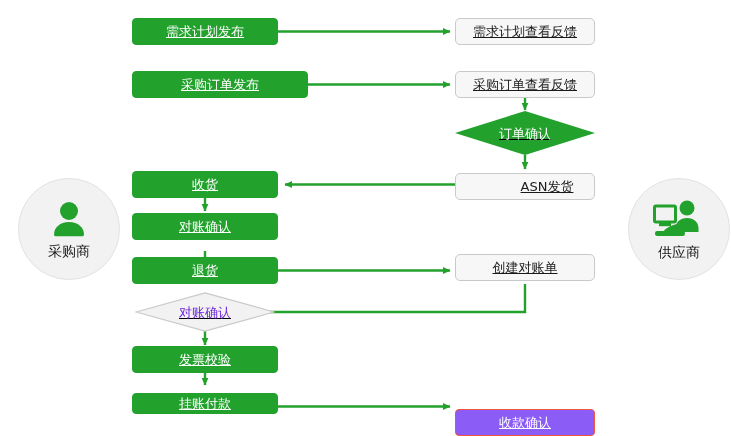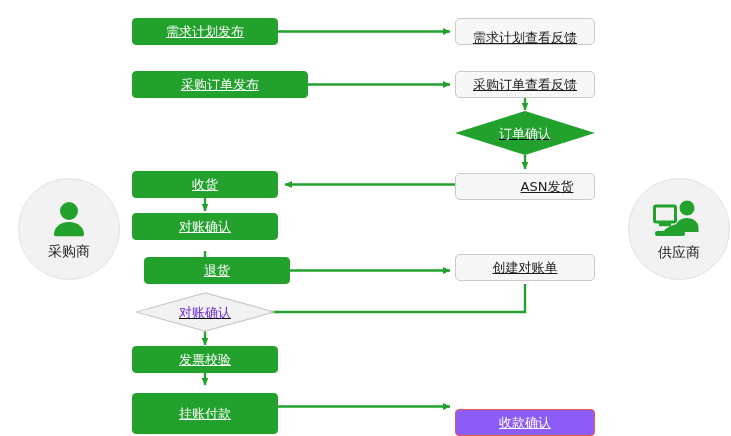--- a/index.html
+++ b/index.html
@@ -183,21 +183,21 @@
         <rect x="2" y="31" width="30" height="5" rx="2.2" fill="#22a12d"></rect>
       </svg>
     </span>
     <span class="actor-label">供应商</span>
   </div>
 
   <div class="node box box-green" style="left:132px; top:18px; width:146px; height:27px;">
     <span>需求计划发布</span>
   </div>
 
-  <div class="node box box-plain" style="left:455px; top:18px; width:140px; height:27px;align-items:flex-end;">
+  <div class="node box box-plain" style="left:455px; top:18px; width:140px; height:27px;">
     <span>需求计划查看反馈</span>
   </div>
 
   <div class="node box box-green" style="left:132px; top:71px; width:176px; height:27px;">
     <span>采购订单发布</span>
   </div>
 
   <div class="node box box-plain" style="left:455px; top:71px; width:140px; height:27px;">
     <span>采购订单查看反馈</span>
   </div>
@@ -214,40 +214,40 @@
   </div>
 
   <div class="node box box-green" style="left:132px; top:171px; width:146px; height:27px;">
     <span>收货</span>
   </div>
 
   <div class="node box box-green" style="left:132px; top:213px; width:146px; height:27px;">
     <span>对账确认</span>
   </div>
 
-  <div class="node box box-green" style="left:144px; top:257px; width:146px; height:27px;">
+  <div class="node box box-green" style="left:132px; top:257px; width:146px; height:27px;">
     <span>退货</span>
   </div>
 
   <div class="node box box-plain" style="left:455px; top:254px; width:140px; height:27px;">
     <span>创建对账单</span>
   </div>
 
   <div class="node diamond diamond-plain" style="left:135px; top:292px; width:140px; height:40px;">
     <svg class="dia-shape" viewBox="0 0 140 40" preserveAspectRatio="none">
       <polygon points="70,0.8 139,20 70,39.2 1,20" fill="#f2f2f2" stroke="#c9c9c9" stroke-width="1.2"></polygon>
     </svg>
     <span class="dia-label">对账确认</span>
   </div>
 
   <div class="node box box-green" style="left:132px; top:346px; width:146px; height:27px;">
     <span>发票校验</span>
   </div>
 
-  <div class="node box box-green" style="left:132px; top:393px; width:146px; height:41px;">
+  <div class="node box box-green" style="left:132px; top:393px; width:146px; height:21px;">
     <span>挂账付款</span>
   </div>
 
   <div class="node box box-red" style="left:455px; top:393px; width:140px; height:27px;">
     <span>收款确认</span>
   </div>
 
 </div>
 
 </body></html>

